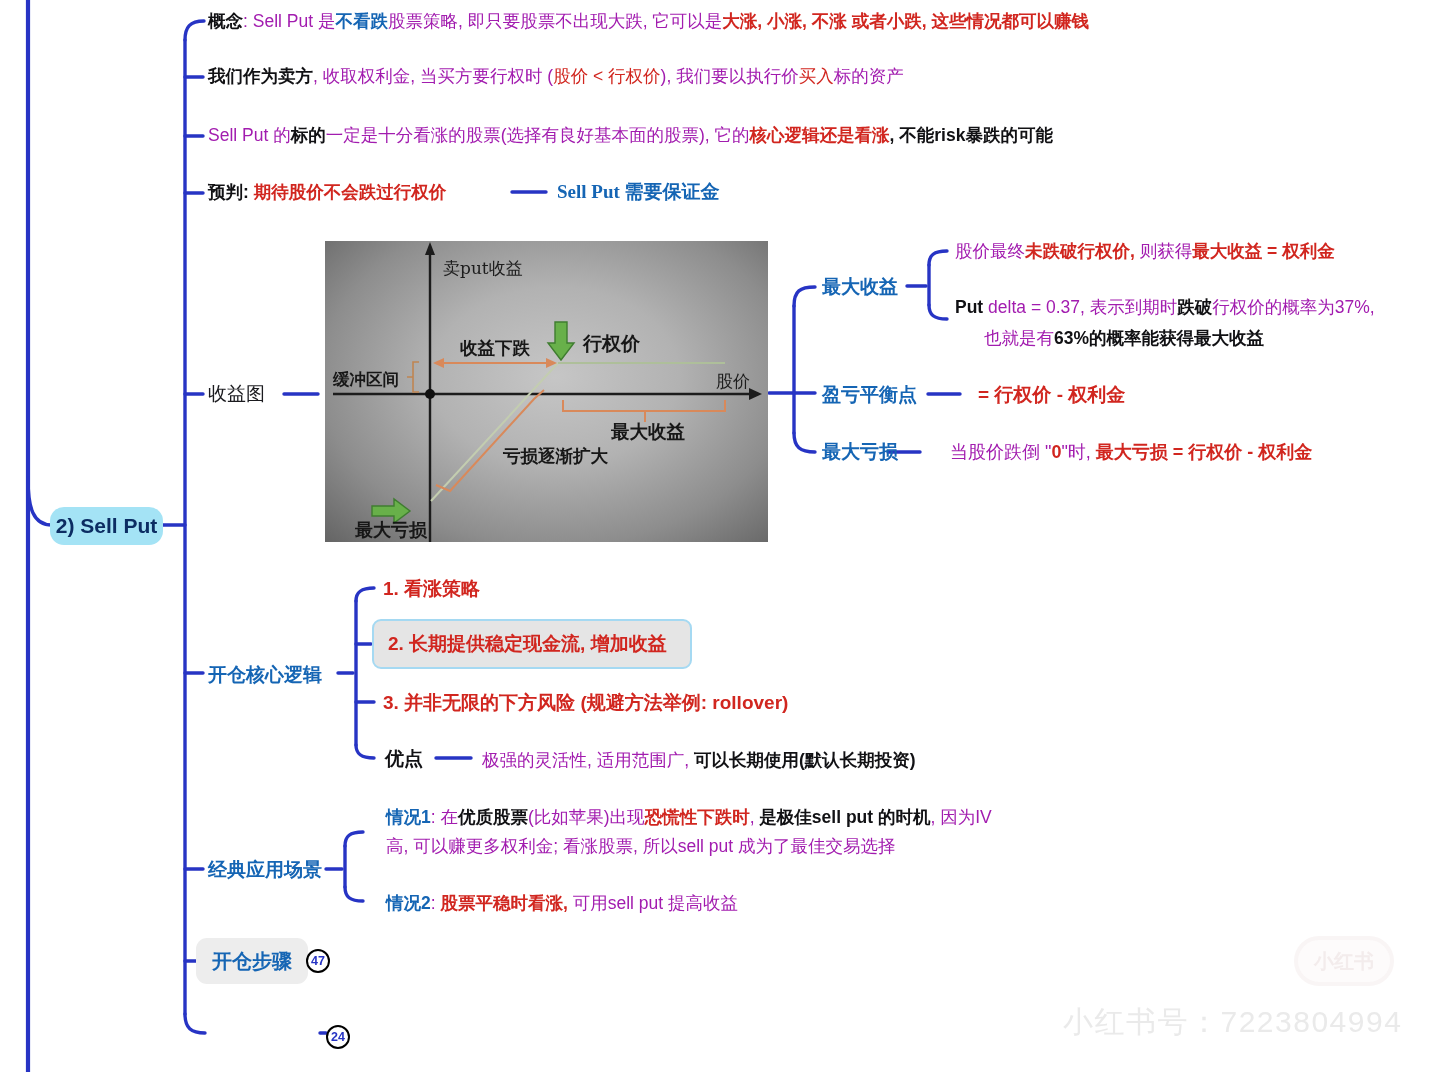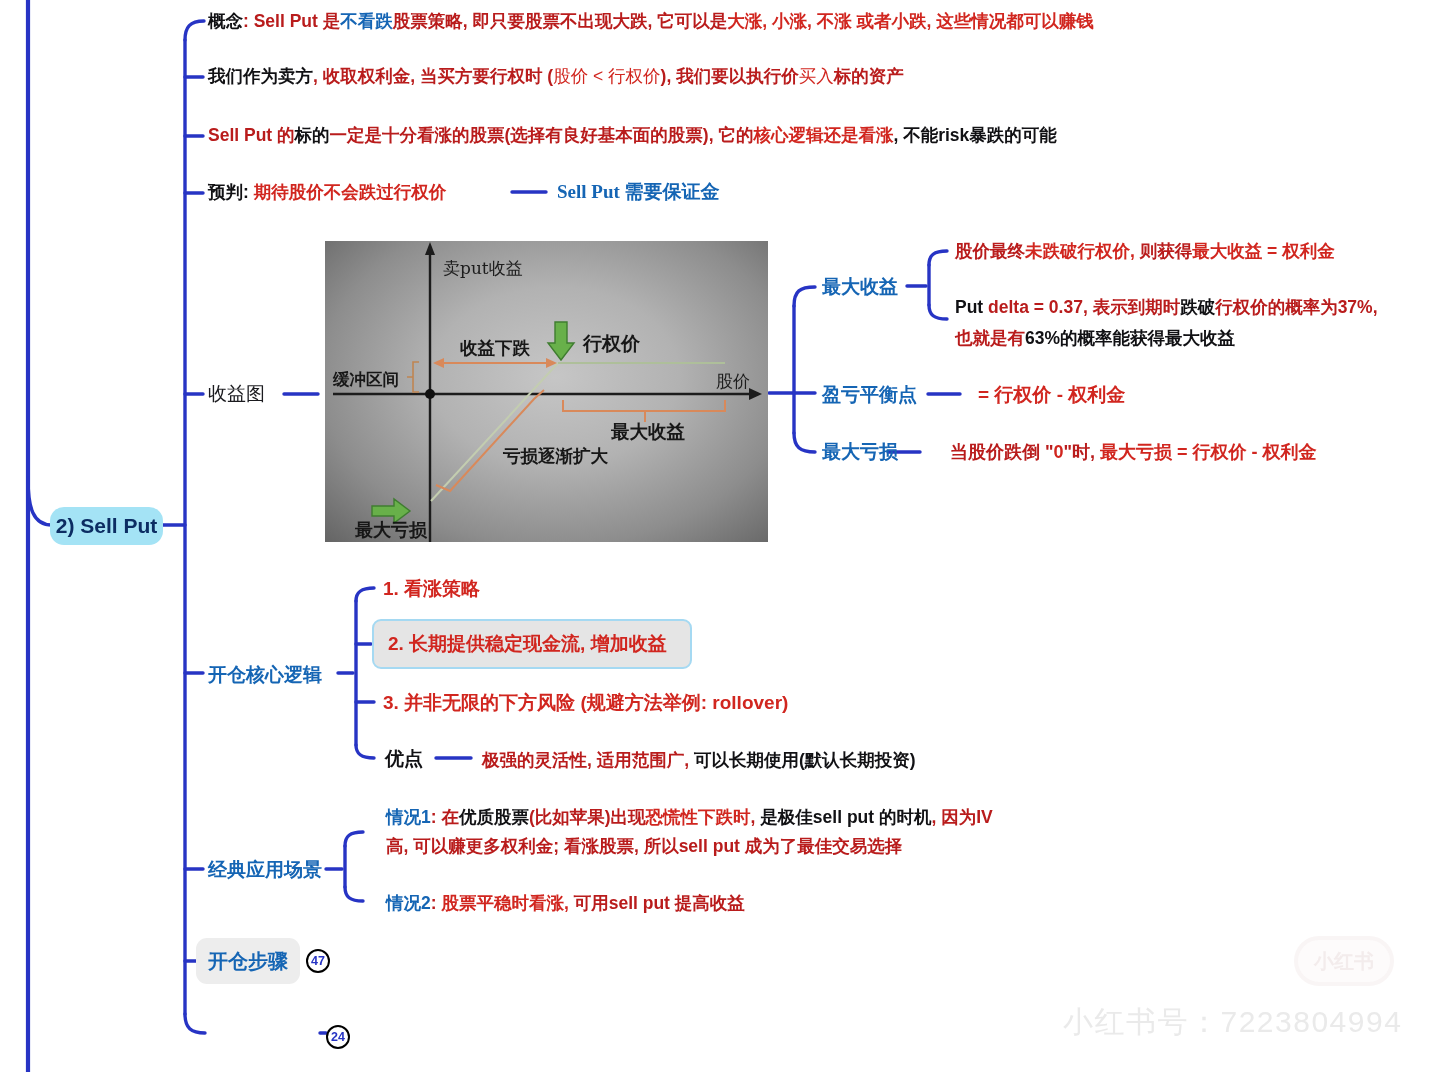--- a/index.html
+++ b/index.html
@@ -1,39 +1,39 @@
 <!DOCTYPE html>
 <html><head>
 <meta charset="utf-8">
 <style>
   html,body{margin:0;padding:0;background:#ffffff;}
   #canvas{position:relative;width:1440px;height:1072px;background:#ffffff;overflow:hidden;
           font-family:"Liberation Sans","DejaVu Sans",sans-serif;}
   .row{position:absolute;white-space:nowrap;font-size:17.5px;line-height:22px;color:#1b1b1f;}
-  .seg-n{font-weight:700;color:#b91c1c;}
+  .seg-n{font-weight:400;color:#a21caf;}
   .seg-b{font-weight:700;color:#111114;}
   .seg-r{font-weight:700;color:#d1261f;text-align:right;}
   .seg-rr{font-weight:400;color:#d1261f;}
   .seg-u{font-weight:700;color:#1565b4;}
   .label-blue{position:absolute;white-space:nowrap;font-size:19px;font-weight:700;color:#1565b4;line-height:21px;}
   .label-black{position:absolute;white-space:nowrap;font-size:19px;color:#1b1b1f;line-height:21px;}
   .label-black-bold{position:absolute;white-space:nowrap;font-size:19px;font-weight:700;color:#111114;line-height:21px;}
   .red-big{position:absolute;white-space:nowrap;font-size:19px;font-weight:700;color:#d1261f;line-height:21px;}
   #root-node{position:absolute;left:50px;top:507px;width:113px;height:38px;background:#a4e3f5;
              border-radius:14px;display:flex;align-items:center;justify-content:center;
              font-size:21px;font-weight:700;color:#0c2d63;}
   #connectors{position:absolute;left:0;top:0;pointer-events:none;}
   #chart{position:absolute;left:325px;top:241px;width:443px;height:301px;
          background:radial-gradient(ellipse at 52% 45%, #c6c6c6 0%, #b2b2b2 38%, #8d8d8d 72%, #646464 100%);}
   .ct{font-family:"Liberation Sans","DejaVu Sans",sans-serif;font-weight:700;fill:#171717;}
   .cs{font-family:"DejaVu Serif","Liberation Serif",serif;fill:#1d1d1d;}
   #logic-box{position:absolute;left:372px;top:619px;width:320px;height:50px;background:#e5e5e5;
              border:2.5px solid #a5d9f2;border-radius:9px;display:flex;align-items:center;padding-left:14px;box-sizing:border-box;}
   .gray-box{position:absolute;background:#ededed;border-radius:11px;}
-  #steps-box{left:196px;top:938px;width:104px;height:46px;display:flex;align-items:center;justify-content:center;}
+  #steps-box{left:196px;top:938px;width:112px;height:46px;display:flex;align-items:center;justify-content:center;}
   #delta-box{left:196px;top:995px;width:124px;height:72px;display:flex;flex-direction:column;justify-content:center;padding-left:16px;box-sizing:border-box;gap:10px;}
   .box-label{font-size:20px;font-weight:700;color:#1565b4;line-height:21px;white-space:nowrap;}
   .badge{position:absolute;width:24px;height:24px;border-radius:50%;border:2px solid #000000;background:#ffffff;
          color:#2734c4;font-size:12.5px;font-weight:700;display:flex;align-items:center;justify-content:center;box-sizing:border-box;}
   #watermark-id{position:absolute;left:1063px;top:1002px;font-size:30px;color:#eaeaea;letter-spacing:1.5px;white-space:nowrap;}
   #watermark-logo{position:absolute;left:1294px;top:936px;width:100px;height:50px;border-radius:25px;
                   background:#fdfbfb;border:4px solid #f9f5f5;color:#f3ecec;font-size:20px;font-weight:700;
                   display:flex;align-items:center;justify-content:center;box-sizing:border-box;}
 </style>
 </head>
@@ -128,21 +128,21 @@
       <text x="8" y="144" font-size="16.5" class="ct">缓冲区间</text>
       <text x="286" y="197" font-size="18.5" class="ct">最大收益</text>
       <text x="178" y="221" font-size="17.5" class="ct">亏损逐渐扩大</text>
       <text x="30" y="295" font-size="18" class="ct">最大亏损</text>
     </svg>
   </div>
 
   <div class="label-blue" style="left:822px;top:276px;">最大收益</div>
   <div class="row" style="left:955px;top:240px;"><span class="seg-n">股价最终</span><span class="seg-r">未跌破行权价,</span><span class="seg-n"> 则获得</span><span class="seg-r">最大收益 = 权利金</span></div>
   <div class="row" style="left:955px;top:296px;"><span class="seg-b">Put</span><span class="seg-n"> delta = 0.37, 表示到期时</span><span class="seg-b">跌破</span><span class="seg-n">行权价的概率为37%,</span></div>
-  <div class="row" style="left:955px;top:327px;"><span class="seg-n">也就是有</span><span class="seg-b">63%的概率能获得最大收益</span></div>
+  <div class="row" style="left:984px;top:327px;"><span class="seg-n">也就是有</span><span class="seg-b">63%的概率能获得最大收益</span></div>
 
   <div class="label-blue" style="left:822px;top:384px;">盈亏平衡点</div>
   <div class="red-big" style="left:978px;top:384px;"><span class="seg-r">= 行权价 - 权利金</span></div>
 
   <div class="label-blue" style="left:822px;top:441px;">最大亏损</div>
   <div class="row" style="left:950px;top:441px;font-size:18px;"><span class="seg-n">当股价跌倒 "</span><span class="seg-r">0</span><span class="seg-n">"时, </span><span class="seg-r">最大亏损 = 行权价 - 权利金</span></div>
 
   <div class="label-blue" style="left:208px;top:664px;">开仓核心逻辑</div>
   <div class="row" style="left:383px;top:578px;font-size:19px;"><span class="seg-r">1. 看涨策略</span></div>
   <div id="logic-box">

